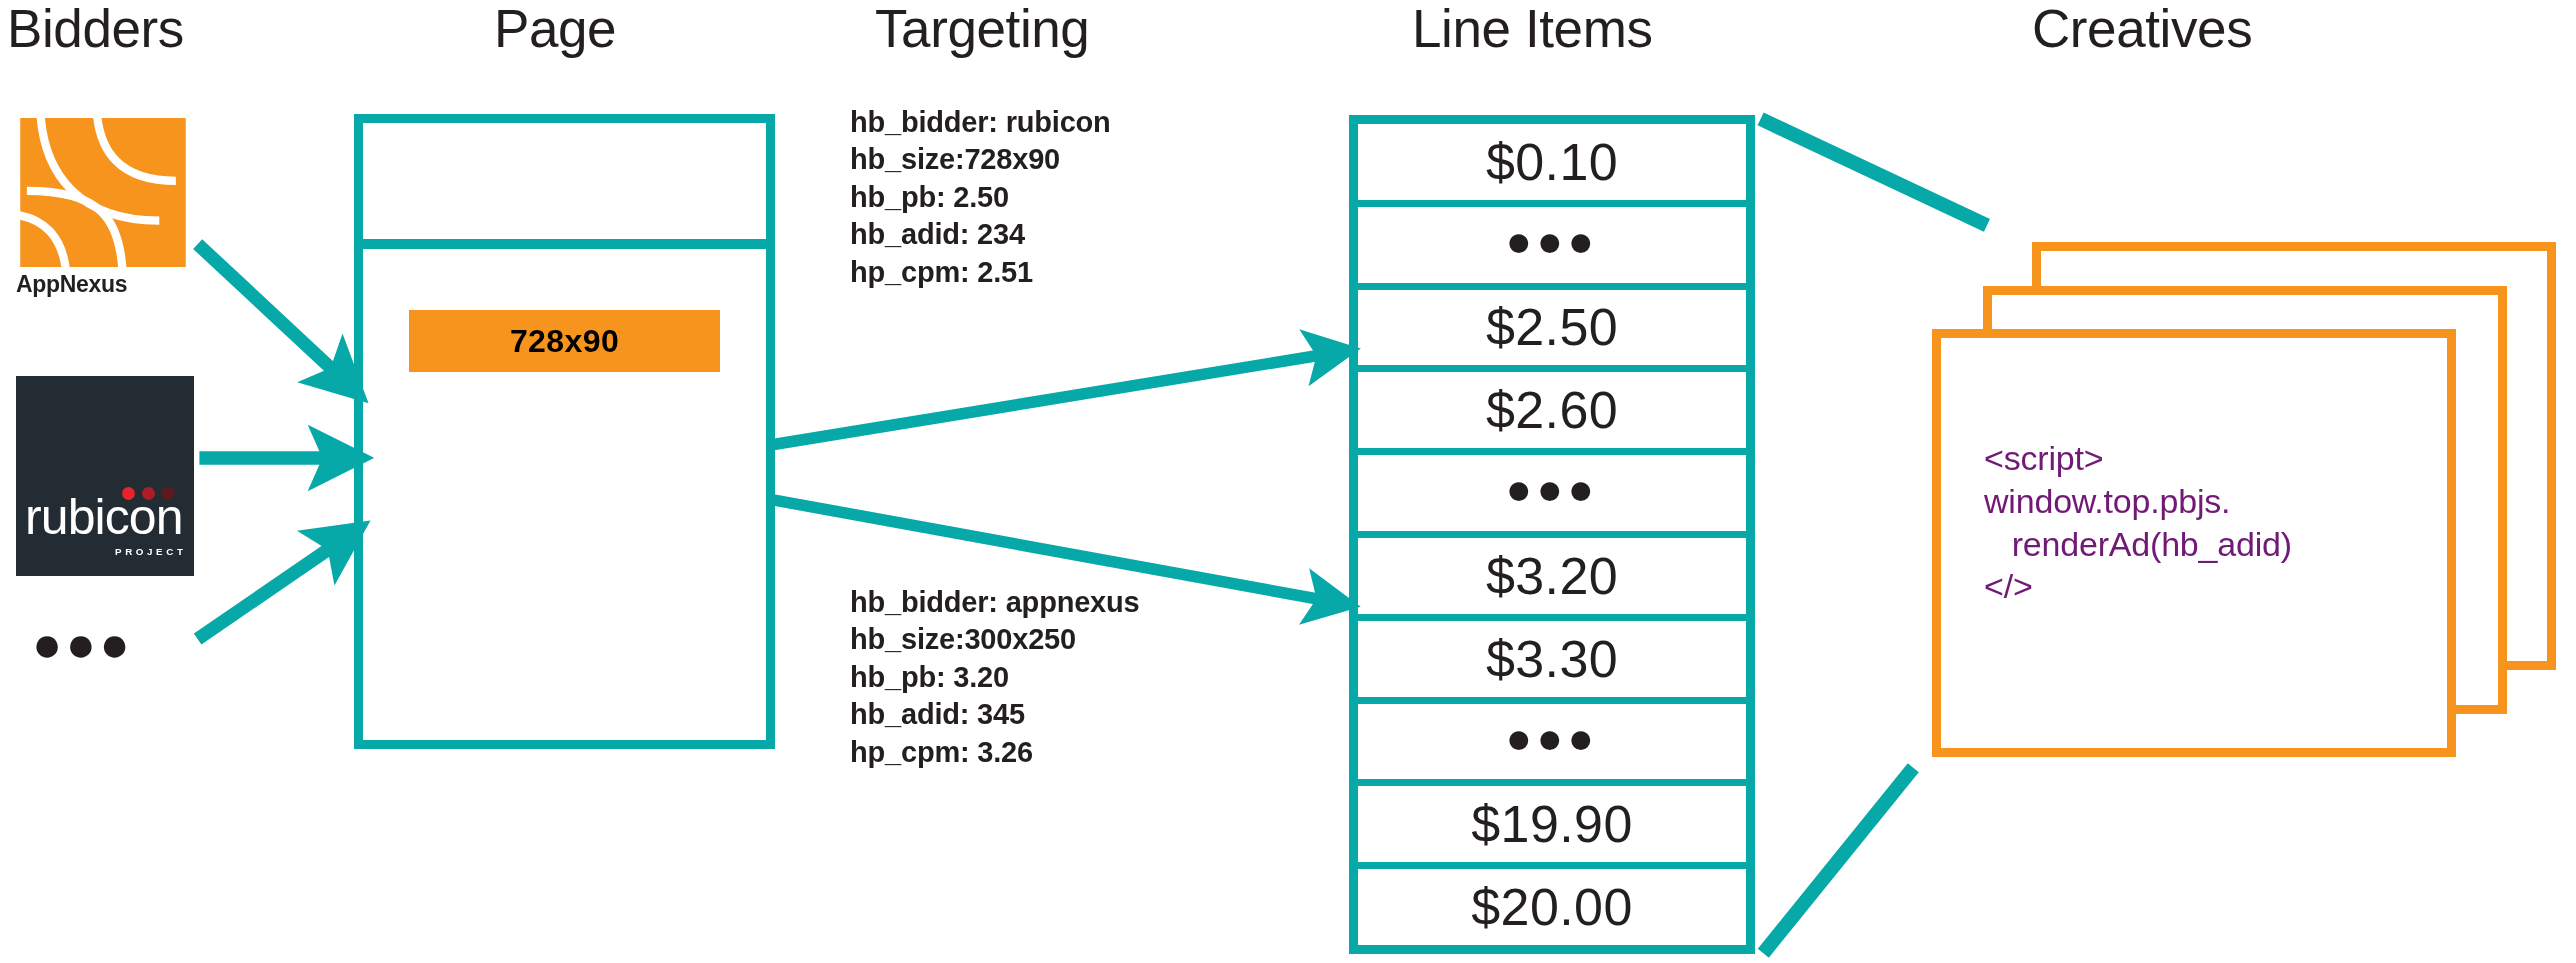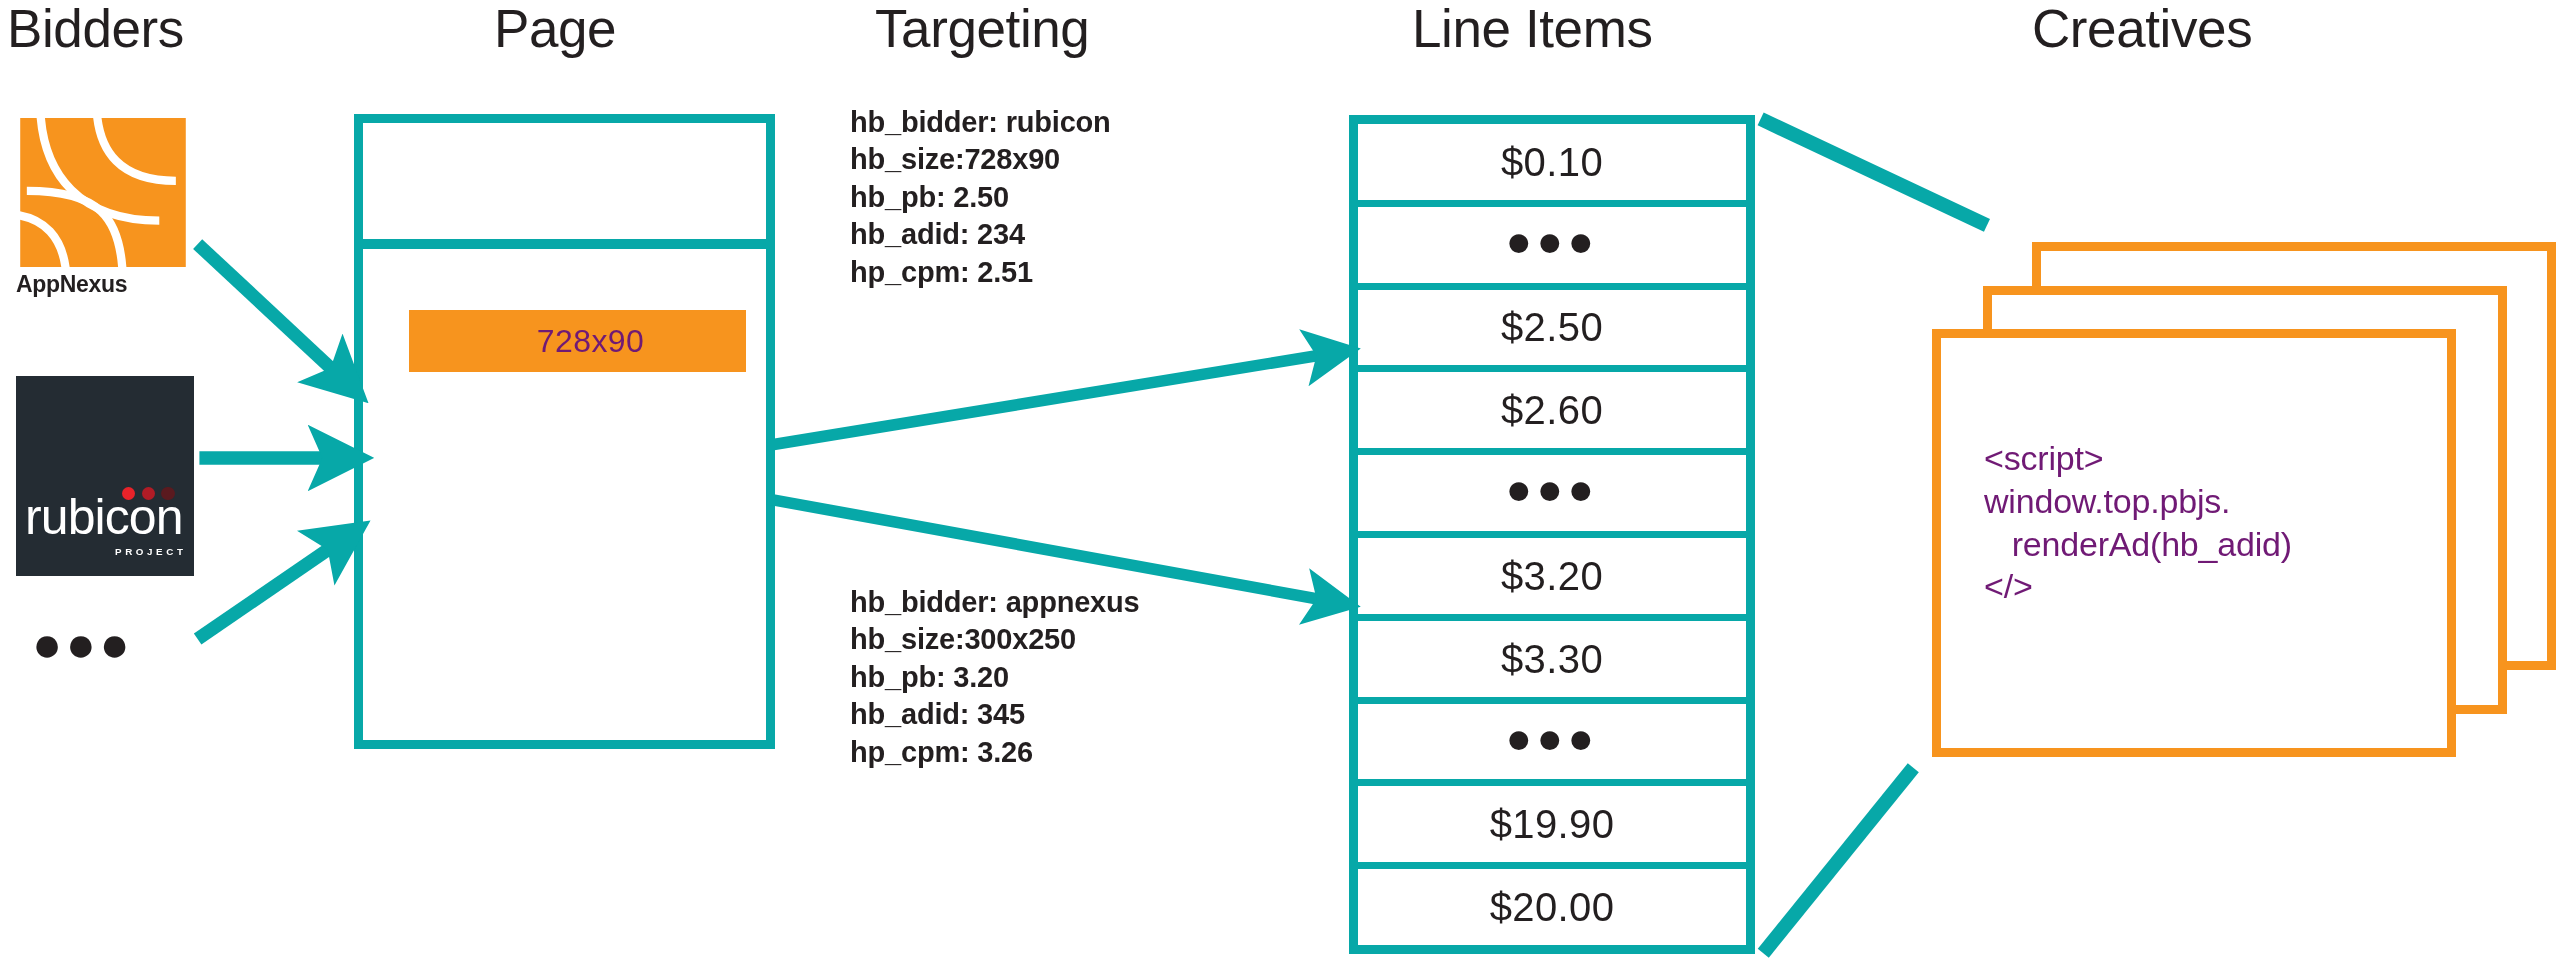--- a/index.html
+++ b/index.html
@@ -89,28 +89,27 @@
     background: #ffffff;
   }
   #page-header-divider {
     position: absolute;
     left: 0; top: 116px; width: 100%; height: 9.8px;
     background: #07a8a8;
   }
   .ad-slot {
     position: absolute;
     background: #f7941e;
-    color: #701a75;
+    color: #000000;
     font-size: 32px;
-    font-weight: 400;
+    font-weight: 700;
     display: flex;
     align-items: center;
     justify-content: center;
     letter-spacing: 0.4px;
-    padding-left: 26px;
   }
   #slot-728x90  { left: 46px;  top: 187px; width: 311px; height: 62px; }
   #slot-300x250 { left: 144px; top: 286px; width: 160px; height: 117px; }
 
   
   .targeting-block {
     position: absolute;
     font-size: 29px;
     font-weight: 700;
     line-height: 1.29;
@@ -134,21 +133,21 @@
     flex: 1 1 0;
     border-bottom: 7px solid #07a8a8;
     display: flex;
     align-items: center;
     justify-content: center;
     background: #ffffff;
     box-sizing: border-box;
   }
   .li-row:last-child { border-bottom: none; }
   .li-value {
-    font-size: 40px;
+    font-size: 52px;
     font-weight: 400;
     color: #231f20;
     letter-spacing: 0.4px;
     line-height: 1;
   }
   .li-value.ellipsis {
     font-size: 44px;
     font-weight: 700;
     letter-spacing: 4.4px;
     position: relative;

